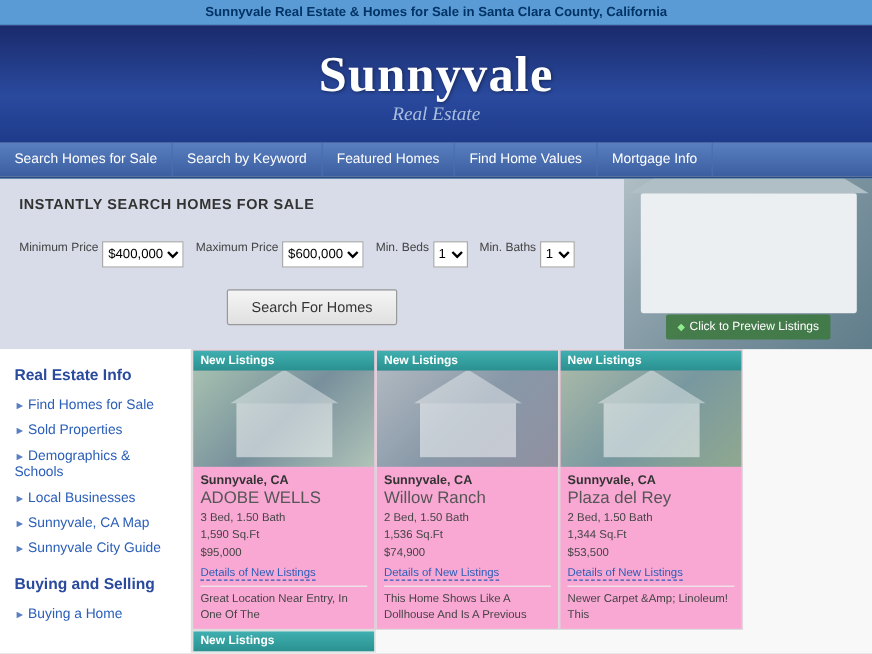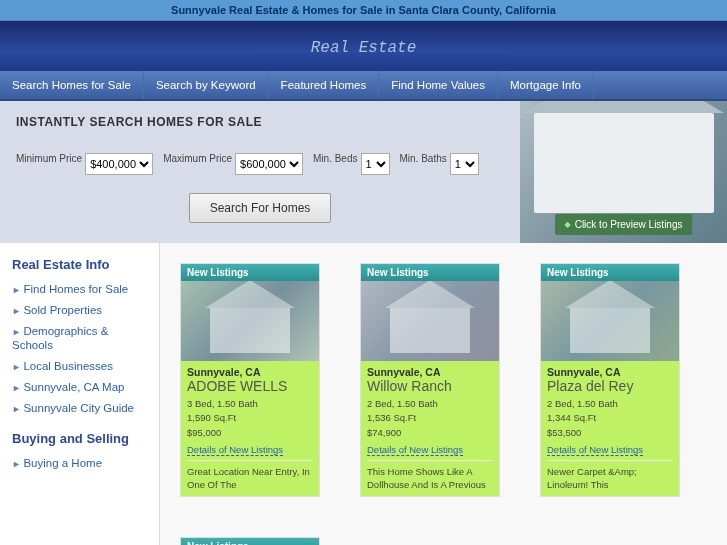--- a/index.html
+++ b/index.html
@@ -26,21 +26,21 @@
       font-size: 42px;
       color: #ffffff;
       font-weight: bold;
       letter-spacing: 1px;
       font-family: Georgia, serif;
       text-shadow: 1px 1px 3px rgba(0,0,0,0.4);
     }
     #header .site-subtitle {
       font-size: 16px;
       color: #aabfdf;
-      font-family: Liberation Mono, monospace;
+      font-family: Liberation Serif, serif;
       font-style: italic;
     }
 
     
     #nav {
       background: linear-gradient(180deg, #5a7fc0 0%, #3a5ea0 100%);
       display: flex;
       border-bottom: 2px solid #2a4a80;
     }
     #nav a {
@@ -219,24 +219,24 @@
     #listings-area {
       flex: 1;
       padding: 0;
       display: flex;
       flex-wrap: wrap;
       gap: 0;
       background: #f8f8f8;
     }
 
     .listing-card {
-      width: 140px;
-      background: #bef264;
+      width: 153px;
+      background: #f9a8d4;
       border: 1px solid #ddd;
-      margin: 20px;
+      margin: 0;
       overflow: hidden;
     }
     .listing-card .new-listings-badge {
       background: linear-gradient(180deg, #40b0b0, #2a9090);
       color: white;
       font-size: 10px;
       font-weight: bold;
       padding: 3px 6px;
     }
     .listing-card .listing-img {
@@ -311,20 +311,21 @@
     }
   </style>
 </head>
 <body>
 
 <div id="top-banner">
   <span>Sunnyvale Real Estate &amp; Homes for Sale in Santa Clara County, California</span>
 </div>
 
 <div id="header">
+  <div class="site-title">Sunnyvale</div>
   <div class="site-subtitle">Real Estate</div>
 </div>
 
 <div id="nav">
   <a href="#">Search Homes for Sale</a>
   <a href="#">Search by Keyword</a>
   <a href="#">Featured Homes</a>
   <a href="#">Find Home Values</a>
   <a href="#">Mortgage Info</a>
 </div>

